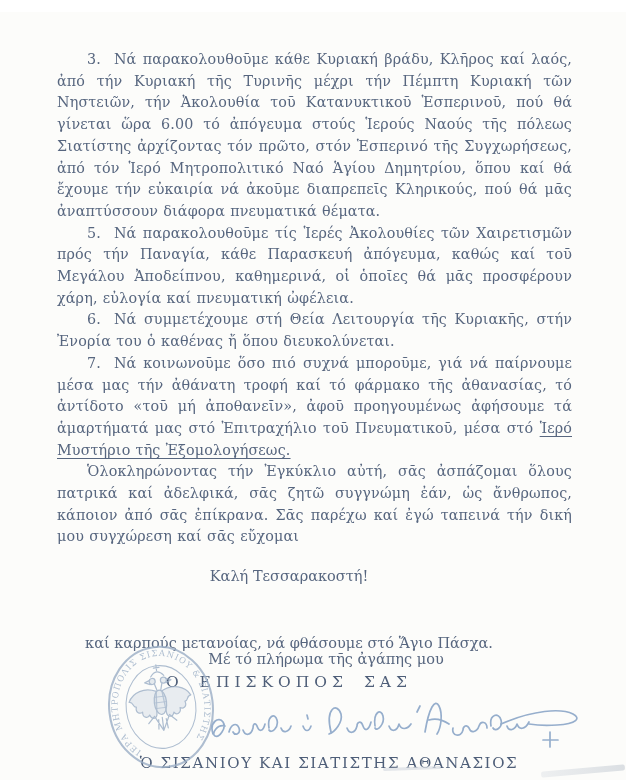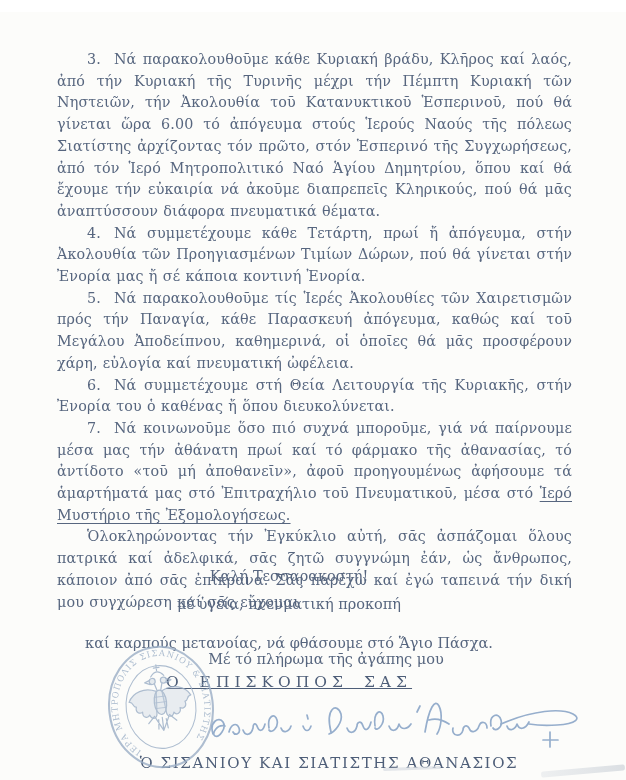--- a/index.html
+++ b/index.html
@@ -41,21 +41,20 @@
   #wish1 { top: 554px; }
   #wish2 { top: 582px; }
   #wish3 { top: 621px; }
   #wish4 { top: 637px; padding-left: 26px; width: 600px; }
   #btitle {
     top: 660px;
     letter-spacing: 5px;
     font-size: 15.5px;
     color: #4e5e78;
     word-spacing: 6px;
-    text-decoration: underline;
   }
   #bname {
     top: 741px;
     letter-spacing: 1.6px;
     font-size: 15px;
     color: #4e5e78;
     padding-left: 20px;
     width: 618px;
   }
 
@@ -80,29 +79,27 @@
   #art-mid    { left: 383px; top: 755px; width: 58px;  height: 3px; background: #d8dde2; transform: rotate(-2deg); opacity: 0.7; }
   #art-right  { left: 541px; top: 756px; width: 84px;  height: 6px; background: linear-gradient(90deg, #e6e9ec, #c9cfd6); transform: rotate(-5deg); opacity: 0.65; }
 </style>
 </head>
 <body>
 
 <div class="page">
 
   <div class="flow">
     <p><span class="num">3.</span><span>Νά παρακολουθοῦμε κάθε Κυριακή βράδυ, Κλῆρος καί λαός, ἀπό τήν Κυριακή τῆς Τυρινῆς μέχρι τήν Πέμπτη Κυριακή τῶν Νηστειῶν, τήν Ἀκολουθία τοῦ Κατανυκτικοῦ Ἑσπερινοῦ, πού θά γίνεται ὥρα 6.00 τό ἀπόγευμα στούς Ἱερούς Ναούς τῆς πόλεως Σιατίστης ἀρχίζοντας τόν πρῶτο, στόν Ἑσπερινό τῆς Συγχωρήσεως, ἀπό τόν Ἱερό Μητροπολιτικό Ναό Ἁγίου Δημητρίου, ὅπου καί θά ἔχουμε τήν εὐκαιρία νά ἀκοῦμε διαπρεπεῖς Κληρικούς, πού θά μᾶς ἀναπτύσσουν διάφορα πνευματικά θέματα.</span></p>
-    <p><span class="num">4.</span><span>Νά συμμετέχουμε κάθε Τετάρτη, πρωί ἤ ἀπόγευμα, στήν Ἀκολουθία τῶν Προηγιασμένων Τιμίων Δώρων, πού θά γίνεται στήν Ἐνορία μας ἤ σέ κάποια κοντινή Ἐνορία.</span></p>
     <p><span class="num">5.</span><span>Νά παρακολουθοῦμε τίς Ἱερές Ἀκολουθίες τῶν Χαιρετισμῶν πρός τήν Παναγία, κάθε Παρασκευή ἀπόγευμα, καθώς καί τοῦ Μεγάλου Ἀποδείπνου, καθημερινά, οἱ ὁποῖες θά μᾶς προσφέρουν χάρη, εὐλογία καί πνευματική ὠφέλεια.</span></p>
     <p><span class="num">6.</span><span>Νά συμμετέχουμε στή Θεία Λειτουργία τῆς Κυριακῆς, στήν Ἐνορία του ὁ καθένας ἤ ὅπου διευκολύνεται.</span></p>
-    <p><span class="num">7.</span><span>Νά κοινωνοῦμε ὅσο πιό συχνά μποροῦμε, γιά νά παίρνουμε μέσα μας τήν ἀθάνατη πρωί καί τό φάρμακο τῆς ἀθανασίας, τό ἀντίδοτο «τοῦ μή ἀποθανεῖν», ἀφοῦ προηγουμένως ἀφήσουμε τά ἁμαρτήματά μας στό Ἐπιτραχήλιο τοῦ Πνευματικοῦ, μέσα στό </span><span class="uline">Ἱερό Μυστήριο τῆς Ἐξομολογήσεως.</span></p>
+    <p><span class="num">7.</span><span>Νά κοινωνοῦμε ὅσο πιό συχνά μποροῦμε, γιά νά παίρνουμε μέσα μας τήν ἀθάνατη τροφή καί τό φάρμακο τῆς ἀθανασίας, τό ἀντίδοτο «τοῦ μή ἀποθανεῖν», ἀφοῦ προηγουμένως ἀφήσουμε τά ἁμαρτήματά μας στό Ἐπιτραχήλιο τοῦ Πνευματικοῦ, μέσα στό </span><span class="uline">Ἱερό Μυστήριο τῆς Ἐξομολογήσεως.</span></p>
     <p>Ὁλοκληρώνοντας τήν Ἐγκύκλιο αὐτή, σᾶς ἀσπάζομαι ὅλους πατρικά καί ἀδελφικά, σᾶς ζητῶ συγγνώμη ἐάν, ὡς ἄνθρωπος, κάποιον ἀπό σᾶς ἐπίκρανα. Σᾶς παρέχω καί ἐγώ ταπεινά τήν δική μου συγχώρεση καί σᾶς εὔχομαι</p>
   </div>
 
   <div class="cline" id="wish1">Καλή Τεσσαρακοστή!</div>
-  <div class="cline" id="wish2">μέ ὑγεία, πνευματική προκοπή</div>
   <div class="cline" id="wish3">καί καρπούς μετανοίας, νά φθάσουμε στό Ἅγιο Πάσχα.</div>
   <div class="cline" id="wish4">Μέ τό πλήρωμα τῆς ἀγάπης μου</div>
   <div class="cline" id="btitle">Ο ΕΠΙΣΚΟΠΟΣ ΣΑΣ</div>
   <div class="cline" id="bname">Ὁ ΣΙΣΑΝΙΟΥ ΚΑΙ ΣΙΑΤΙΣΤΗΣ ΑΘΑΝΑΣΙΟΣ</div>
 
   <svg class="seal" width="120" height="130" viewBox="0 0 122 138">
     <defs>
       <path id="sealTextPath" d="M 34.6,113 A 46,54 0 1 1 87.4,113" fill="none"></path>
       <path id="lwing" d="M58,52 C46,46 33,50 28,60 C33,60 31,66 35,66 C33,72 38,74 41,72 C40,78 46,80 48,76 C50,82 56,81 56,74 L58,52 Z"></path>
     </defs>

